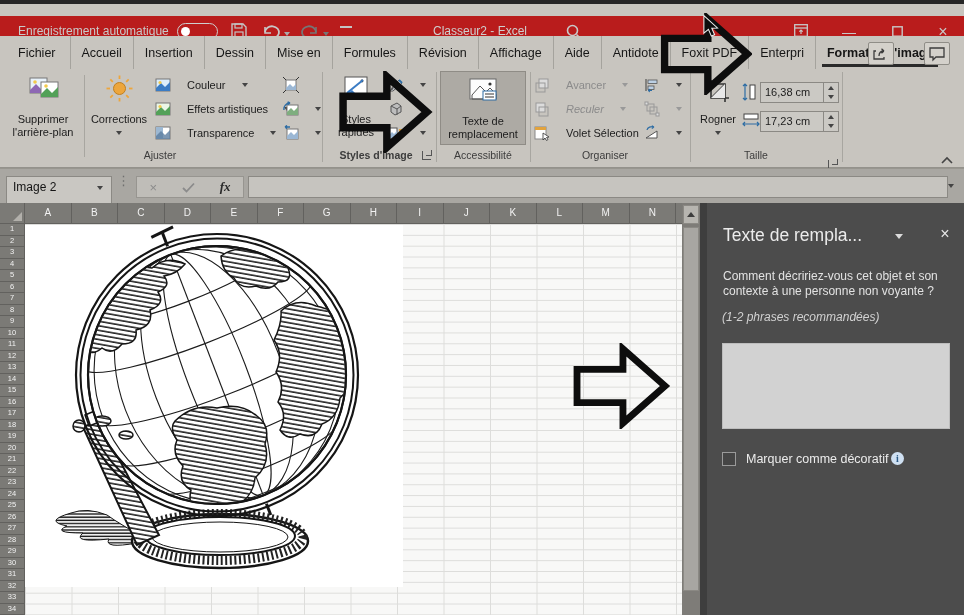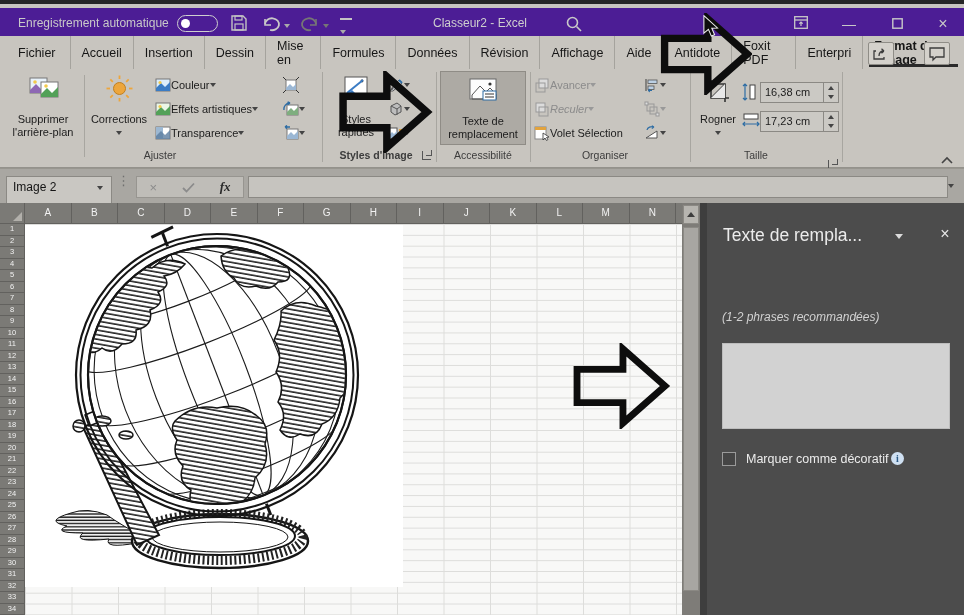--- a/index.html
+++ b/index.html
@@ -2,21 +2,21 @@
 <html><head>
 <meta charset="utf-8">
 <style>
   html,body{margin:0;padding:0;background:#222;}
   *{box-sizing:border-box;font-family:"Liberation Sans",sans-serif;}
   .screen{position:relative;width:964px;height:615px;overflow:hidden;background:#c8c5bf;}
   .abs{position:absolute;}
 
   
   .topedge{left:0;top:0;width:964px;height:4px;background:#262626;}
-  .titlebar{left:0;top:8px;width:964px;height:32px;background:#4c1d95;color:#c9c9c9;font-size:12px;}
+  .titlebar{left:0;top:16px;width:964px;height:32px;background:#b91c1c;color:#c9c9c9;font-size:12px;}
   .autosave-label{left:18px;top:8px;}
   .toggle{left:177px;top:7px;width:41px;height:17px;border:1.5px solid #cfcfcf;border-radius:9px;}
   .toggle .knob{position:absolute;left:3px;top:2.5px;width:9px;height:9px;border-radius:50%;background:#fff;}
   .qat-icon{top:6px;width:20px;height:20px;color:#c4c4c4;}
   .dim{color:#787878;}
   .win-title{left:380px;top:8px;width:200px;text-align:center;color:#cfcfcf;}
   .winbtn{top:6px;width:22px;height:20px;color:#c8c8c8;text-align:center;line-height:20px;font-size:14px;}
   .chv{display:inline-block;width:0;height:0;border-left:3px solid transparent;border-right:3px solid transparent;border-top:4px solid #444;}
   .chv.light{border-top-color:#aaa;}
 
@@ -28,21 +28,21 @@
   .tab:last-child{border-right:none;}
   .tab.active{font-weight:bold;}
   .tab.active::after{content:"";position:absolute;left:6px;right:6px;bottom:2px;height:3px;background:#2a2a2a;}
   .tr-btn{top:6px;width:26px;height:23px;background:#d4d1cb;border:1px solid #8f8d87;border-radius:2px;}
 
   
   .ribbon{left:0;top:69px;width:964px;height:99px;background:#c8c5bf;border-bottom:1px solid #94928c;}
   .vsep{width:1px;background:#a8a6a0;}
   .glabel{font-size:10.5px;color:#3c3c3c;text-align:center;}
   .rbtn-big{display:flex;flex-direction:column;align-items:center;font-size:11px;color:#1c1c1c;text-align:center;line-height:12px;}
-  .rrow{display:flex;align-items:center;font-size:11px;color:#1c1c1c;gap:0;white-space:nowrap;}
+  .rrow{display:flex;align-items:center;font-size:11px;color:#1c1c1c;gap:16px;white-space:nowrap;}
   .gray{color:#8b8b8b;}
   .miniicon{width:16px;height:16px;display:inline-block;}
   .pressed{background:#adaaa4;border:1px solid #8f8c86;}
   .spinbox{display:flex;}
   .spininput{width:64px;height:21px;background:#cbc9c4;border:1px solid #8b8984;font-size:11px;color:#1c1c1c;padding:3px 4px;}
   .spinbtns{width:15px;height:21px;border:1px solid #8b8984;border-left:none;background:#cbc9c4;display:flex;flex-direction:column;}
   .spinbtns div{flex:1;display:flex;align-items:center;justify-content:center;}
   .launcher{width:9px;height:9px;border-left:1px solid #555;border-bottom:1px solid #555;position:relative;}
   .launcher::after{content:"";position:absolute;right:-1px;top:-1px;width:5px;height:5px;border-right:1.5px solid #555;border-bottom:1.5px solid #555;}
 
@@ -144,21 +144,20 @@
   </div>
 
   <div class="abs tabrow">
     <div class="tabs">
         <div class="tab">Fichier</div>
         <div class="tab">Accueil</div>
         <div class="tab">Insertion</div>
         <div class="tab">Dessin</div>
         <div class="tab">Mise en</div>
         <div class="tab">Formules</div>
-        <div class="tab">Données</div>
         <div class="tab">Révision</div>
         <div class="tab">Affichage</div>
         <div class="tab">Aide</div>
         <div class="tab">Antidote</div>
         <div class="tab">Foxit PDF</div>
         <div class="tab">Enterpri</div>
         <div class="tab active">Format de l'image</div>
       </div>
     <div class="abs tr-btn" style="left:868px;">
       <svg width="24" height="21" viewBox="0 0 24 21">
@@ -559,20 +558,21 @@
 
   <div class="abs vscroll">
     <div class="vs-up"></div>
     <div class="vs-thumb"></div>
   </div>
 
   <div class="abs pane">
     <div class="pane-title">Texte de rempla...</div>
     <div class="pane-chev"></div>
     <div class="pane-close">×</div>
+    <div class="pane-q">Comment décririez-vous cet objet et son contexte à une personne non voyante ?</div>
     <div class="pane-hint">(1-2 phrases recommandées)</div>
     <textarea class="pane-ta" value="" style=""></textarea>
     <div class="pane-cb"></div>
     <div class="pane-cbl">Marquer comme décoratif</div>
     <div class="pane-info">i</div>
   </div>
 
   <svg class="abs annot" style="left:660px;top:13px;" width="92" height="82" viewBox="0 0 100 88">
     <polygon points="5,27 52,27 52,6 95,44 52,82 52,61 5,61" fill="none" stroke="#0d0d0d" stroke-width="8"></polygon>
   </svg>

